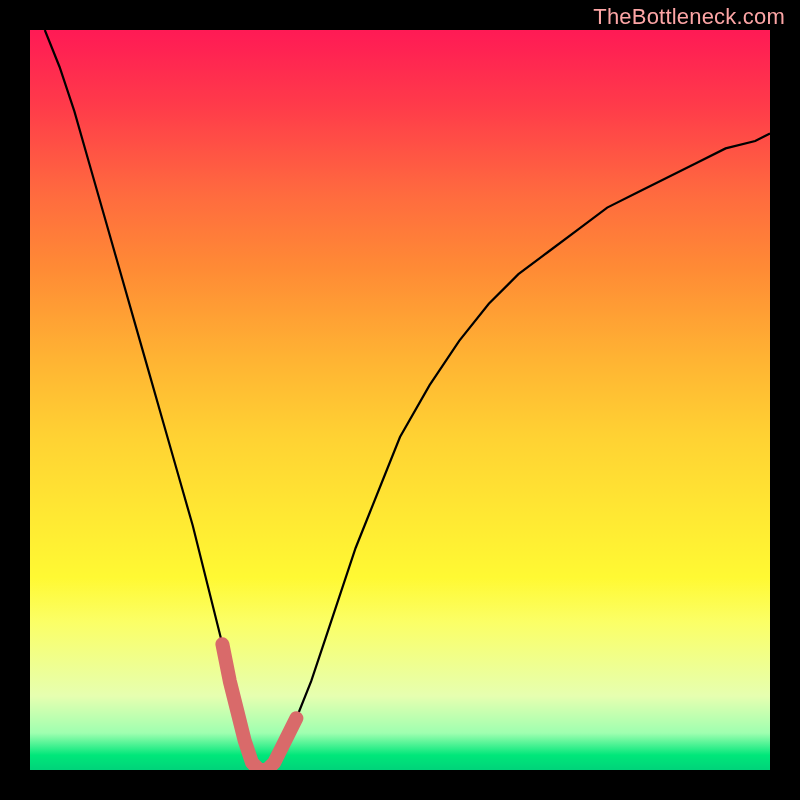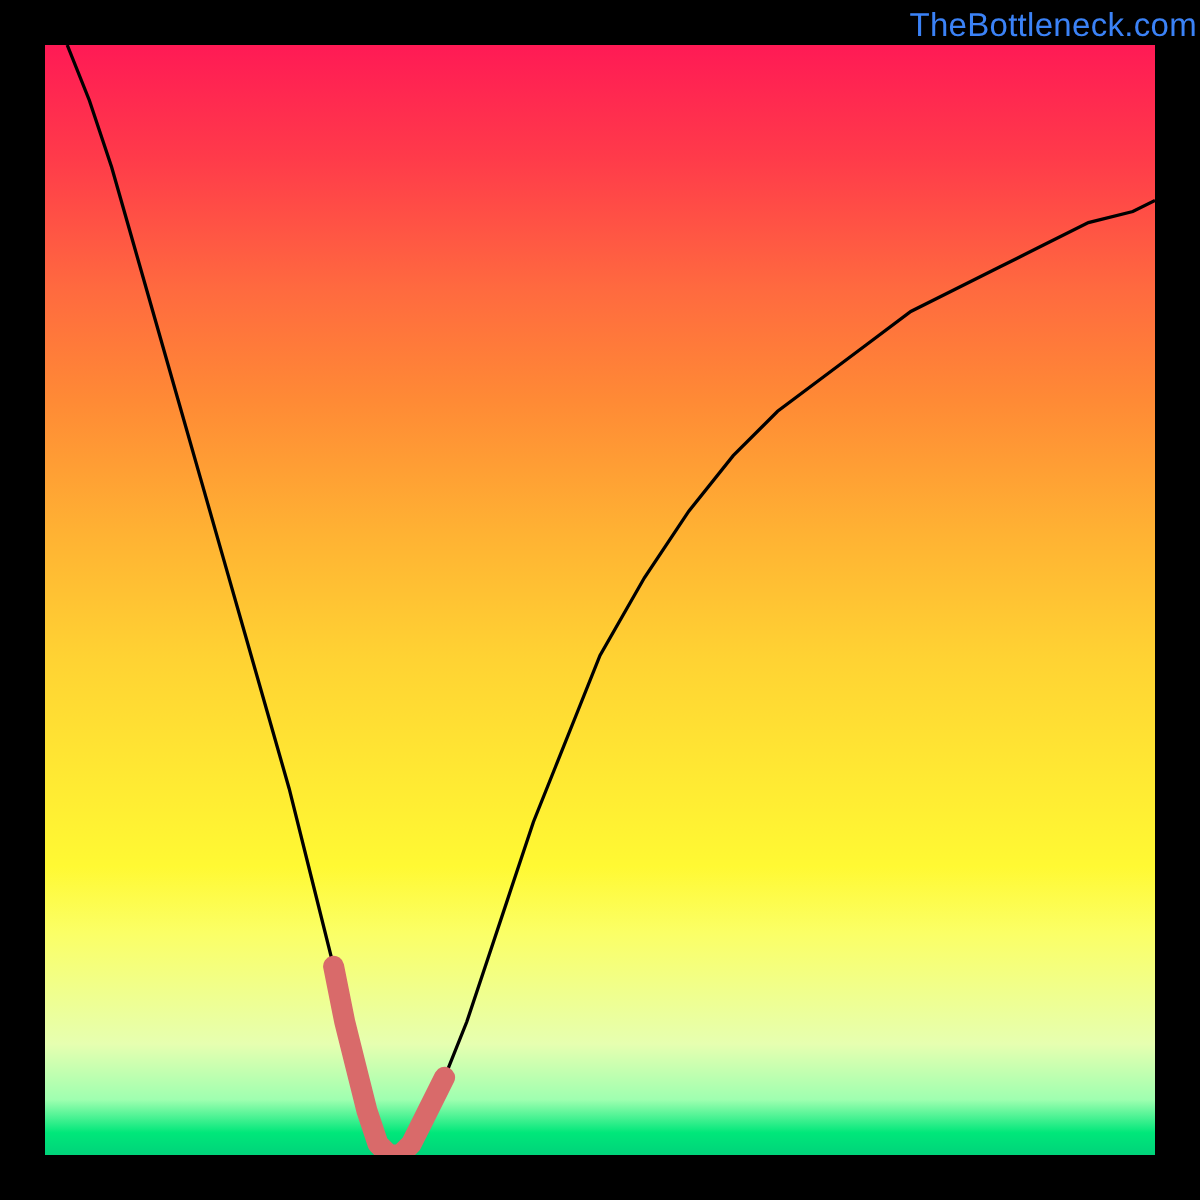--- a/index.html
+++ b/index.html
@@ -40,22 +40,22 @@
       #fbff66 80%,
       #e6ffb0 90%,
       #9fffb0 95%,
       #00e77a 98%,
       #00d37a 100%
     );
   }
   .watermark {
     position: absolute;
     top: 4px;
-    right: 2px;
-    color: #3b82f6;
+    right: 15px;
+    color: #fca5a5;
     font-size: 22px;
     letter-spacing: 0.2px;
   }
 </style>
 </head>
 <body>
 
 <div class="stage">
   <div class="watermark">TheBottleneck.com</div>
   <div class="plot">

